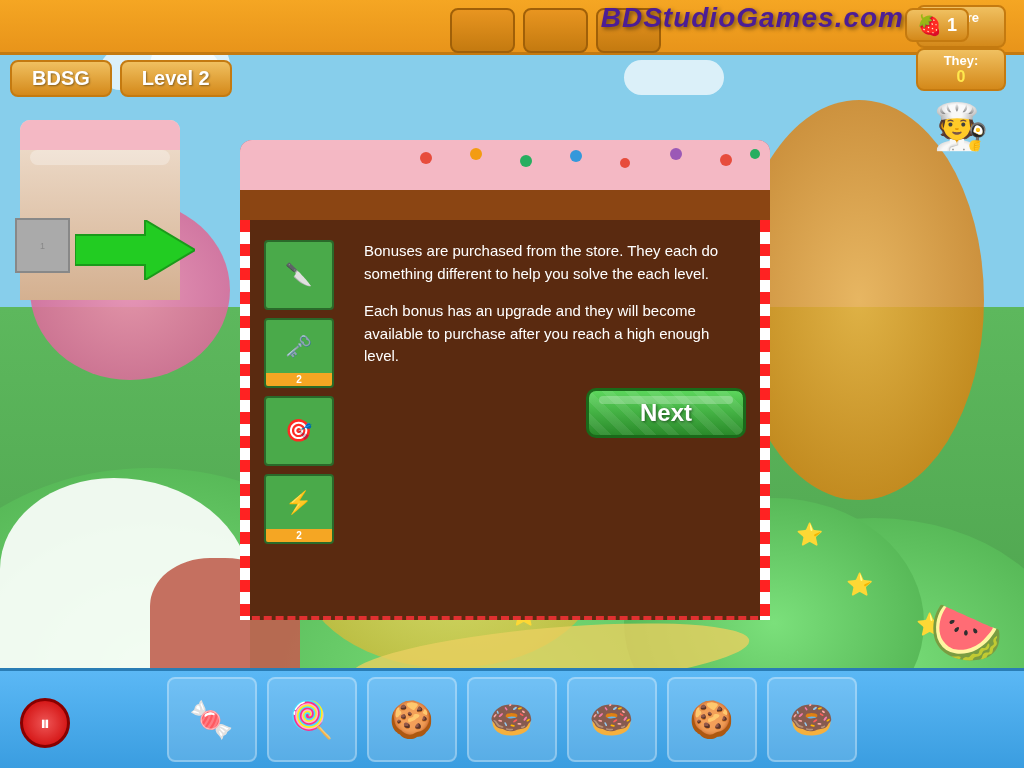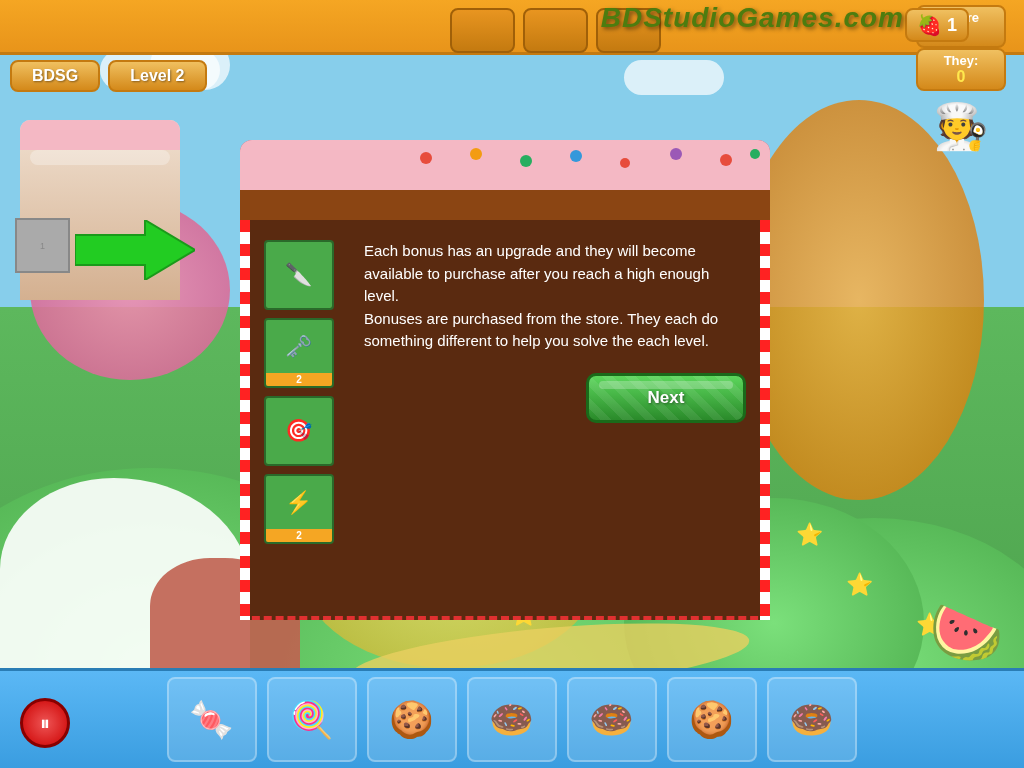--- a/index.html
+++ b/index.html
@@ -64,21 +64,21 @@
       color: #ffe84d;
     }
 
     
     #logo {
       position: absolute;
       top: 2px;
       right: 120px;
       font-size: 28px;
       font-weight: 900;
-      color: #4d7c0f;
+      color: #4c1d95;
       text-shadow: 2px 2px 4px rgba(0,0,0,0.5);
       font-style: italic;
       letter-spacing: 1px;
       z-index: 101;
     }
 
     
     #strawberry-counter {
       position: absolute;
       top: 8px;
@@ -111,21 +111,21 @@
       display: flex;
       gap: 8px;
       z-index: 100;
     }
 
     .level-btn {
       background: linear-gradient(180deg, #f0c060 0%, #d4891a 100%);
       border: 2px solid #c47a10;
       border-radius: 8px;
       padding: 5px 20px;
-      font-size: 16px;
+      font-size: 20px;
       font-weight: bold;
       color: #fff;
       text-shadow: 1px 1px 2px rgba(0,0,0,0.4);
     }
 
     
     #slot-boxes {
       position: absolute;
       top: 8px;
       left: 450px;
@@ -327,21 +327,21 @@
 
     
     #next-btn {
       display: block;
       margin: 10px 0 0 auto;
       width: 160px;
       height: 50px;
       background: linear-gradient(180deg, #5cd65c 0%, #2a8a2a 100%);
       border: 3px solid #1a6a1a;
       border-radius: 10px;
-      font-size: 17px;
+      font-size: 24px;
       font-weight: bold;
       color: #fff;
       text-shadow: 1px 1px 3px rgba(0,0,0,0.5);
       cursor: pointer;
       position: relative;
       overflow: hidden;
     }
 
     #next-btn::before {
       content: '';
@@ -609,22 +609,22 @@
         <div class="bonus-icon-top">🎯</div>
       </div>
       <div class="bonus-icon-box">
         <div class="bonus-icon-top">⚡</div>
         <div class="bonus-icon-badge">2</div>
       </div>
     </div>
 
     <div id="text-panel">
       <div id="modal-text">
+        <p style="margin-bottom:15px;">Bonuses are purchased from  the store. They each do something different to help you solve the  each level.</p>
         <p>Each bonus has an upgrade and they will become available to purchase after you reach a high enough level.</p>
-        <p style="margin-bottom:15px;">Bonuses are purchased from  the store. They each do something different to help you solve the  each level.</p>
       </div>
       <button id="next-btn">
         <span style="position:relative;z-index:1;">Next</span>
       </button>
     </div>
   </div>
 </div>
 
 <div id="bottom-bar">
   <div class="bottom-item">🍬</div>

